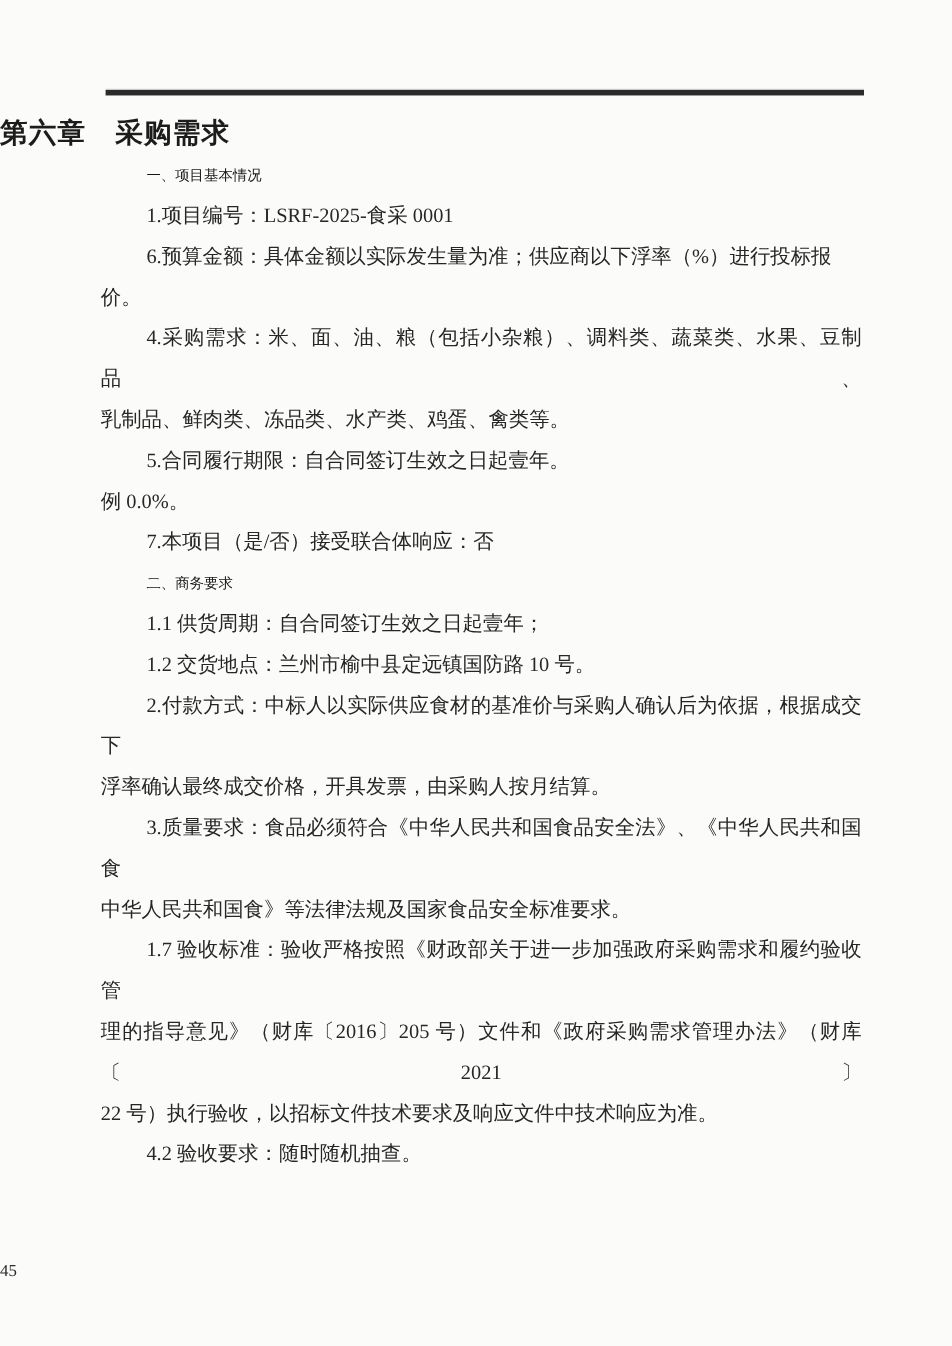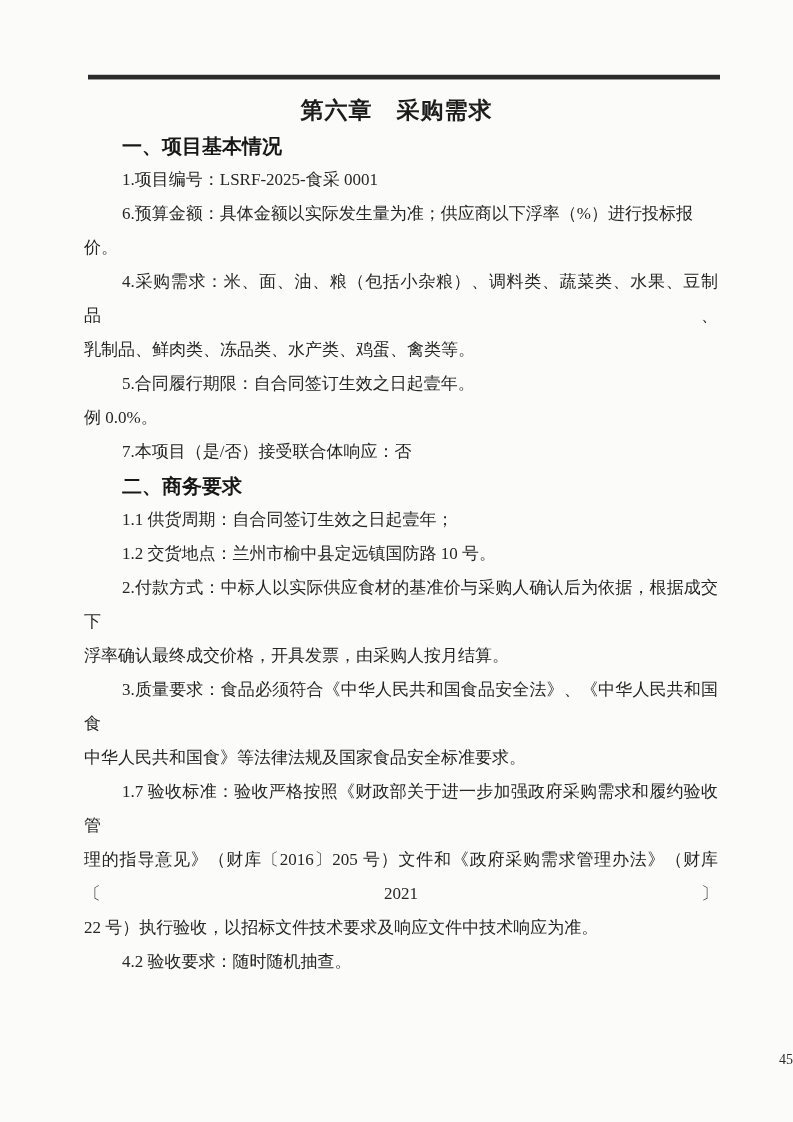--- a/index.html
+++ b/index.html
@@ -11,21 +11,20 @@
     position:relative;
     overflow:hidden;
   }
   .page{position:absolute;inset:0;}
   .top-rule{
     position:absolute;left:88px;top:74px;width:632px;height:6px;
     background:linear-gradient(to bottom,#c9c9c9 0,#c9c9c9 1px,#2b2b2b 1px,#2b2b2b 5px,#9a9a9a 5px,#9a9a9a 6px);
   }
   .chapter-title{
     position:absolute;top:95px;left:0;width:100%;
-    text-align:center;
     font-size:23px;font-weight:bold;
     letter-spacing:1px;
     color:#1c1c1c;
   }
   .doc-body{
     position:absolute;left:84px;top:129px;width:634px;
     font-size:17px;
   }
   .line{
     line-height:34px;
@@ -33,28 +32,28 @@
     white-space:normal;
   }
   .line.just{
     text-align:justify;
     text-align-last:justify;
   }
   .line.indent{
     text-indent:38px;
   }
   .para.bold .line{
-    font-weight:bold;
+    font-weight:normal;
     font-family:"Liberation Sans","DejaVu Sans",sans-serif;
-    font-size:20px;
+    font-size:12px;
     color:#171717;
   }
   .page-number{
     position:absolute;top:1052px;left:0;width:100%;
-    text-align:right;
+    text-align:left;
     font-size:14px;
     color:#2b2b2b;
   }
 </style>
 </head>
 <body>
 
 <div class="page">
   <div class="top-rule"></div>
   <div class="chapter-title">第六章　采购需求</div>

